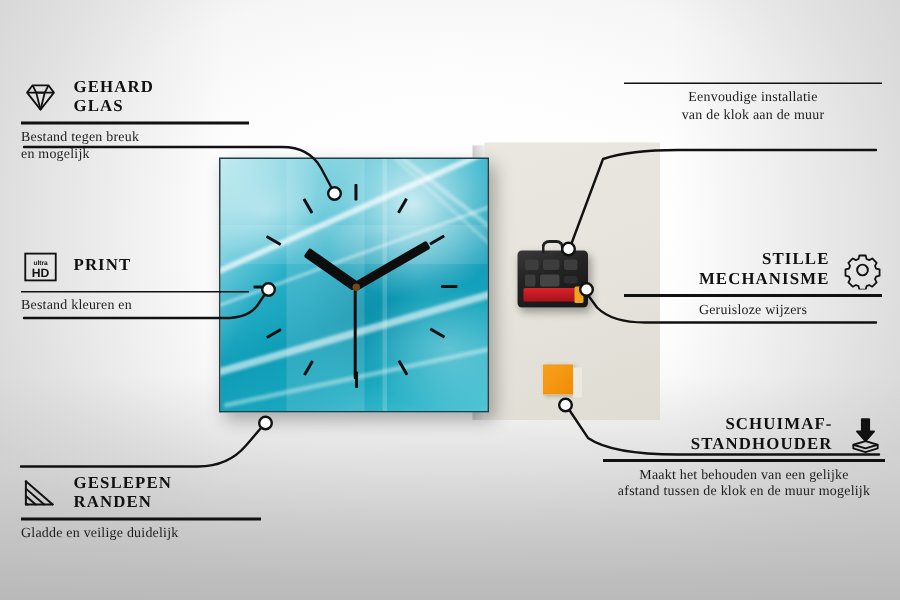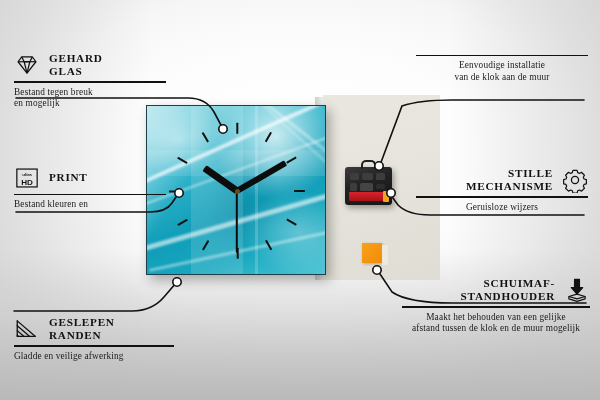--- a/index.html
+++ b/index.html
@@ -279,21 +279,21 @@
         </g>
           </svg>
       </span>
       <span class="co-title">
         <span style="display:block">GESLEPEN</span>
         <span style="display:block">RANDEN</span>
       </span>
     </div>
     <div class="co-rule" style="width:160px;"></div>
     <div class="co-desc">
-      <span style="display:block">Gladde en veilige afwerking</span>
+      <span style="display:block">Gladde en veilige duidelijk</span>
     </div>
   </div>
 
   <div class="callout right" style="right:12px; top:52px; width:172px;">
     <div class="co-rule" style="width:172px;"></div>
     <div class="co-desc">
       <span style="display:block">Eenvoudige installatie</span>
       <span style="display:block">van de klok aan de muur</span>
     </div>
   </div>

